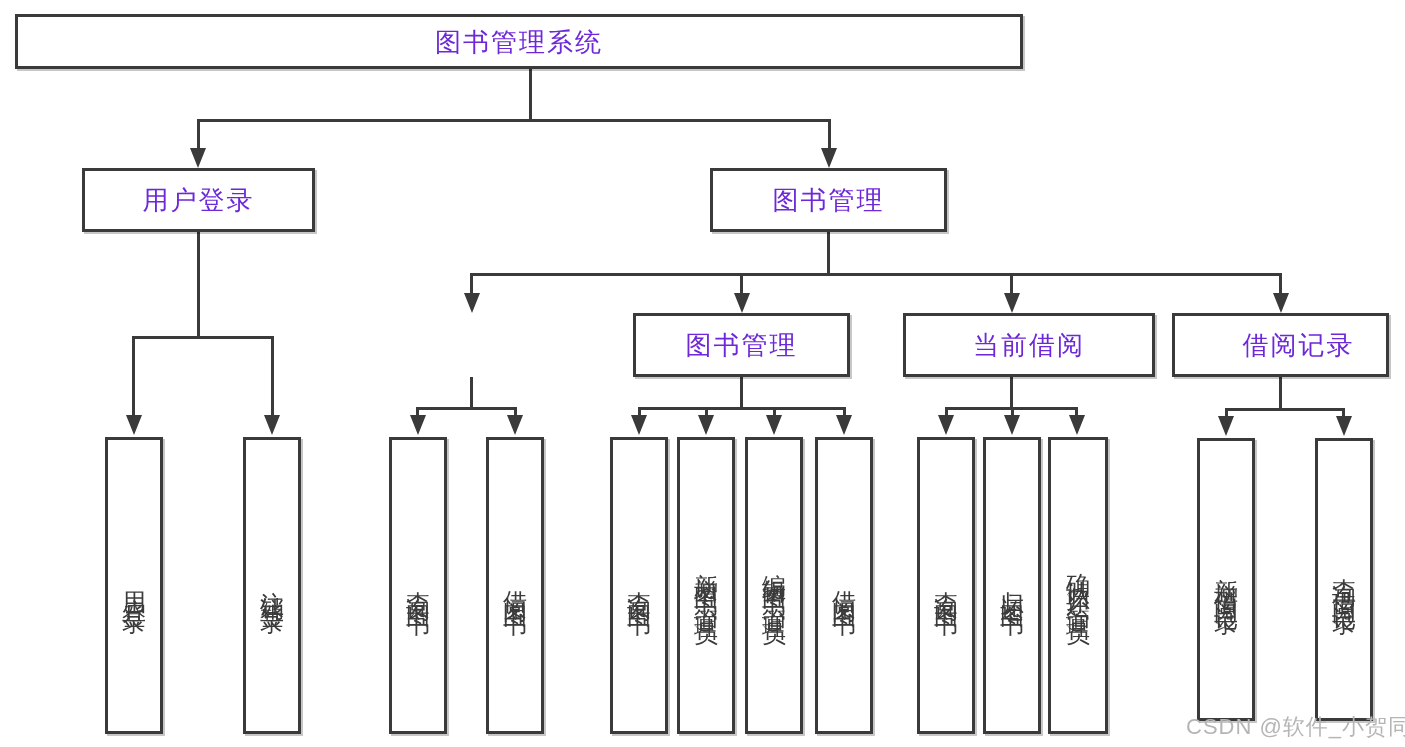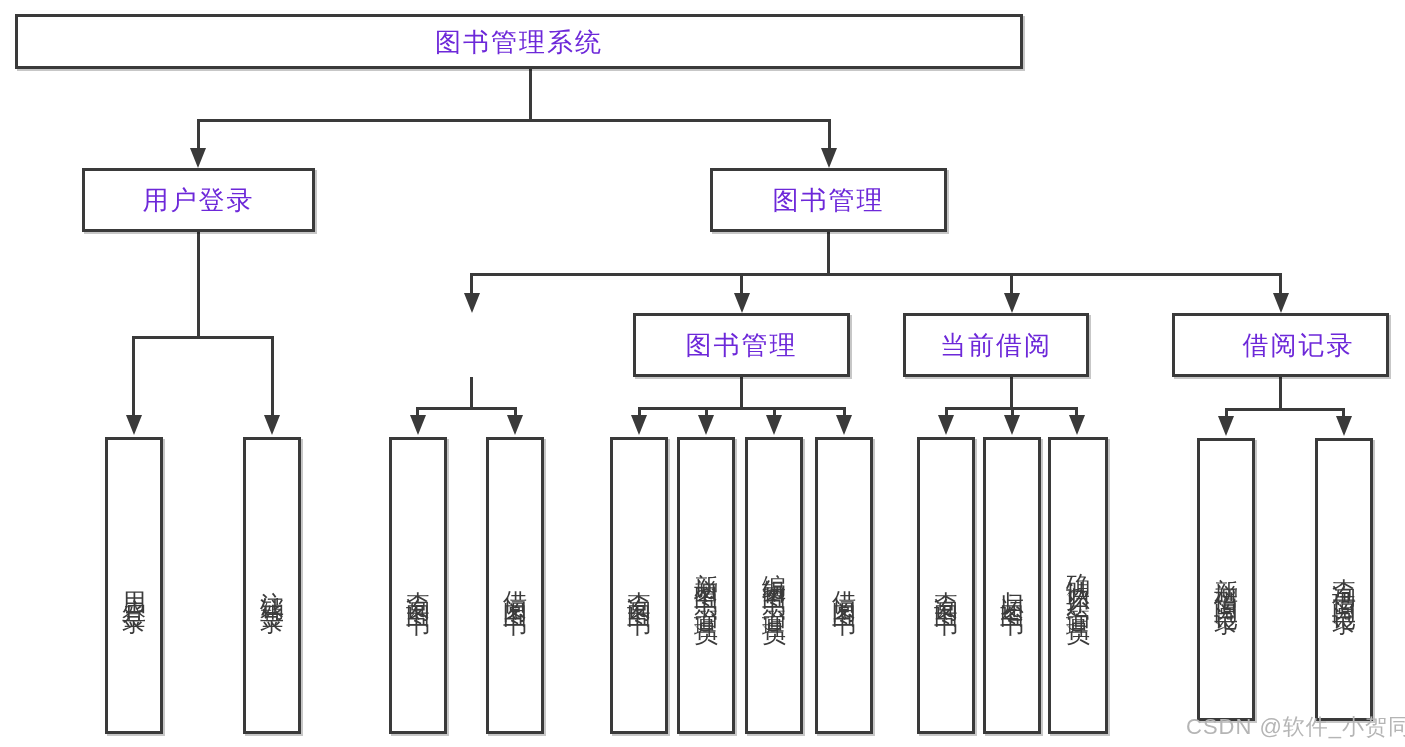--- a/index.html
+++ b/index.html
@@ -79,21 +79,21 @@
   <div class="vline" style="left:740px;top:273px;height:22px;"></div>
   <div class="arrow" style="left:734px;top:293px;"></div>
   <div class="vline" style="left:1010px;top:273px;height:22px;"></div>
   <div class="arrow" style="left:1004px;top:293px;"></div>
   <div class="vline" style="left:1279px;top:273px;height:22px;"></div>
   <div class="arrow" style="left:1273px;top:293px;"></div>
 
   <div class="box" style="left:633px;top:313px;width:217px;height:64px;">
     <span class="hlabel">图书管理</span>
   </div>
-  <div class="box" style="left:903px;top:313px;width:186px;height:64px;">
+  <div class="box" style="left:903px;top:313px;width:252px;height:64px;">
     <span class="hlabel">当前借阅</span>
   </div>
   <div class="box" style="left:1172px;top:313px;width:217px;height:64px;padding-left:36px;">
     <span class="hlabel">借阅记录</span>
   </div>
 
   <div class="vline" style="left:470px;top:377px;height:30px;"></div>
   <div class="hline" style="left:416px;top:407px;width:101px;"></div>
   <div class="vline" style="left:416px;top:407px;height:10px;"></div>
   <div class="arrow" style="left:410px;top:415px;"></div>

